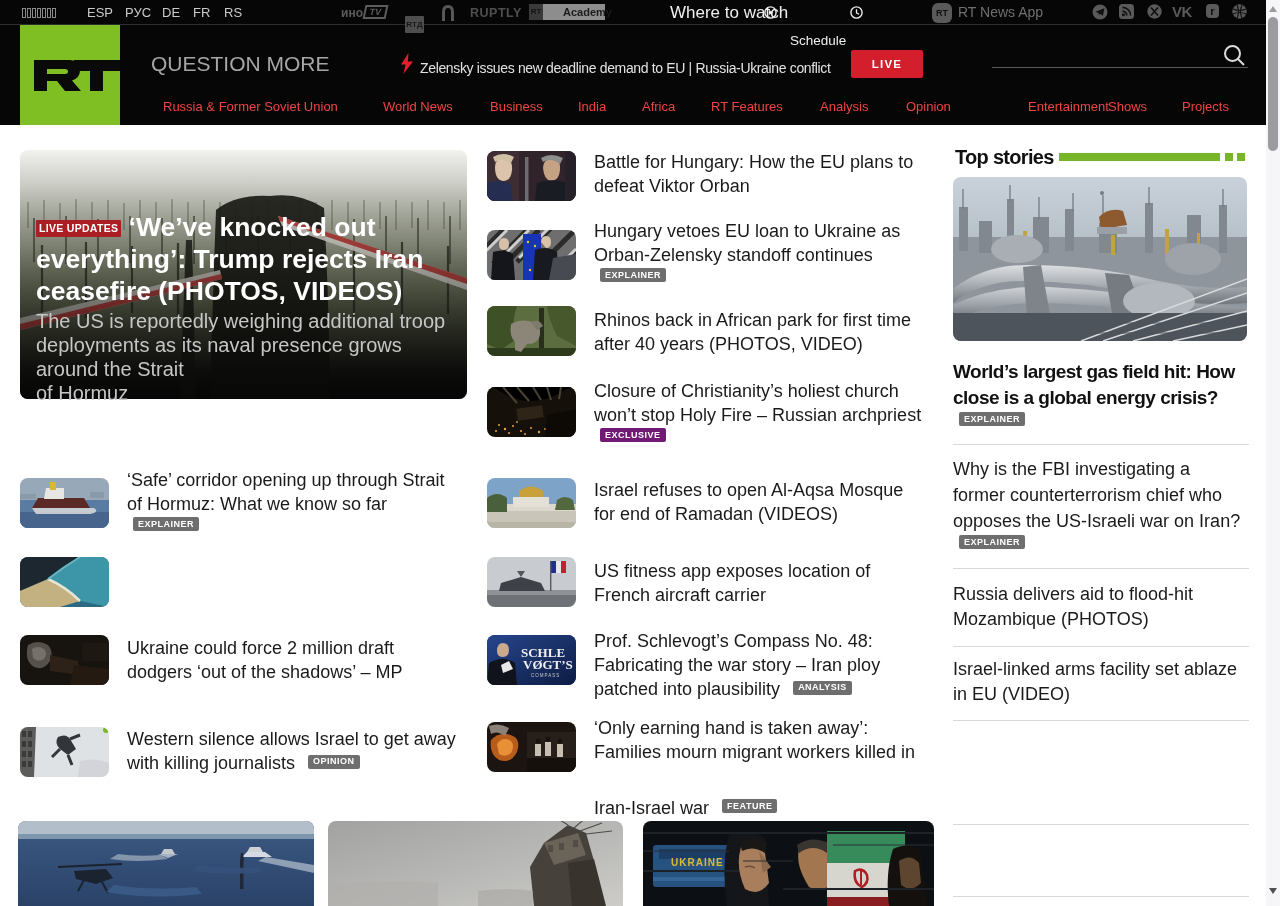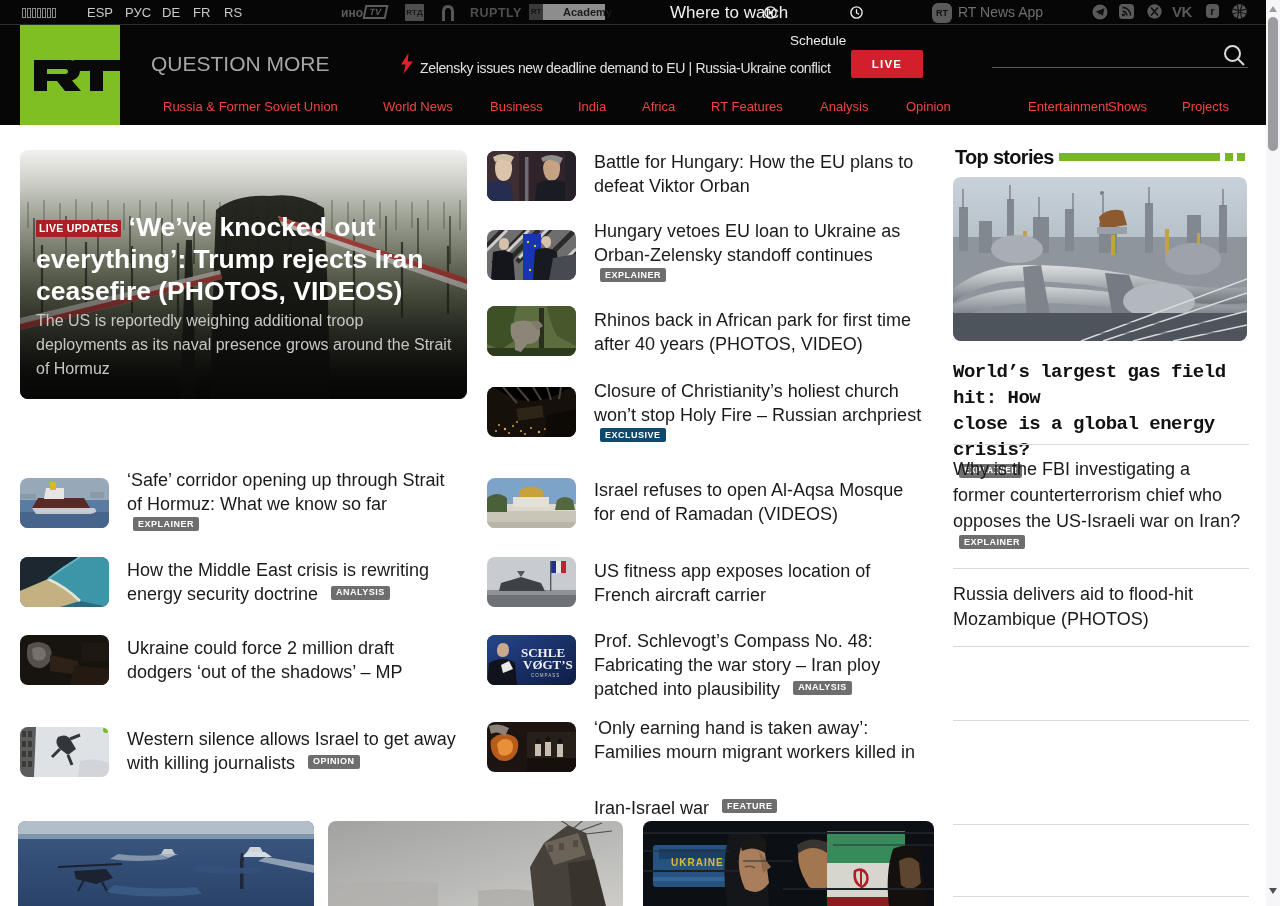--- a/index.html
+++ b/index.html
@@ -9,41 +9,41 @@
   #page { position:relative; width:1280px; height:906px; }
   
   #header { position:absolute; left:0; top:0; width:1266px; height:125px; background:#060606; }
   .tb { position:absolute; top:5px; font-size:13px; color:#c9c9c9; line-height:15px; }
   .tofu { display:inline-block; width:4px; height:10px; border:1px solid #8a8a8a; margin-right:1px; vertical-align:-1px;}
   .navitem { position:absolute; top:99px; font-weight:normal; font-size:13px; color:#ef4444; }
   
   .h18 { position:absolute; font-size:18px; line-height:24px; color:#1a1a1a; }
   .badge { display:inline-block; background:#6e6e6e; color:#fff; font-weight:bold;
     font-size:9px; line-height:9px; letter-spacing:.5px; padding:2.5px 5px; border-radius:2px; position:relative; top:-5px; }
-  .badge.grn { background:#0c4a6e; }
+  .badge.grn { background:#701a75; }
   .bstand { margin-left:6px; vertical-align:top; margin-top:1px; top:0; }
   .sep { position:absolute; width:296px; height:1px; background:#d9d9d9; left:953px; }
   .thumb { position:absolute; width:89px; height:50px; border-radius:8px; overflow:hidden; }
 </style>
 </head>
 <body>
 <div id="page">
   <div id="header"></div>
 
   <div class="tb" style="left:22px; color:#9a9a9a;"><span class="tofu"></span><span class="tofu"></span><span class="tofu"></span><span class="tofu"></span><span class="tofu"></span><span class="tofu"></span><span class="tofu"></span></div>
   <div class="tb" style="left:87px;">ESP</div>
   <div class="tb" style="left:125px;">РУС</div>
   <div class="tb" style="left:162px;">DE</div>
   <div class="tb" style="left:193px;">FR</div>
   <div class="tb" style="left:224px;">RS</div>
   <div class="abs" style="left:0; top:24px; width:1266px; height:1px; background:#2e2e2e;"></div>
 
   <div class="abs" style="left:341px; top:6px; font-weight:bold; font-size:12px; color:#5c5c5c;">ино</div>
   <div class="abs" style="left:364px; top:5px; width:23px; height:14px; border:2px solid #5c5c5c; transform:skewX(-12deg); color:#5c5c5c; font-weight:bold; font-size:9px; text-align:center; line-height:10px;">TV</div>
-  <div class="abs" style="left:405px; top:4px; width:19px; height:17px; background:#4e4e4e; border-radius:1px; color:#181818; font-weight:bold; font-size:8px; text-align:center; line-height:17px;">RTД</div>
+  <div class="abs" style="left:405px; top:16px; width:19px; height:17px; background:#4e4e4e; border-radius:1px; color:#181818; font-weight:bold; font-size:8px; text-align:center; line-height:17px;">RTД</div>
   <svg class="abs" style="left:440px; top:4px;" width="16" height="17" viewBox="0 0 16 17">
       <path d="M2 17 L2 8 Q2 1 8 1 Q14 1 14 8 L14 17 L11 17 L11 8 Q11 4 8 4 Q5 4 5 8 L5 17 Z" fill="#575757"></path>
     </svg>
   <div class="abs" style="left:470px; top:6px; font-weight:bold; font-size:12.5px; letter-spacing:0.5px; color:#4f4f4f;">RUPTLY</div>
   <div class="abs" style="left:529px; top:4px; width:14px; height:16px; background:#3a3a3a; color:#141414; font-weight:bold; font-size:8px; text-align:center; line-height:16px;">RT</div>
   <div class="abs" style="left:543px; top:4px; width:62px; height:16px; background:#8d8d8d; color:#1c1c1c; font-weight:bold; font-size:11px; text-align:center; line-height:16px;padding-left:20px;">Academy</div>
 
   <div class="tb" style="left:670px; color:#efefef; font-size:17px;">Where to watch</div>
   <div class="tb" style="left:790px; color:#efefef; font-size:13.5px;margin-top:28px;">Schedule</div>
   <svg class="abs" style="left:764px; top:6px;" width="13" height="13" viewBox="0 0 13 13">
@@ -143,21 +143,21 @@
       <g>
         <path d="M258 66 L447 128 L447 140 L262 76 Z" fill="#e9e4de" opacity="0.9"></path>
         <path d="M258 66 L447 128 L447 134 L260 71 Z" fill="#c33a35" opacity="0.9"></path>
         <path d="M0 168 L200 120 L202 129 L0 180 Z" fill="#ded8d2" opacity="0.9"></path>
         <path d="M0 174 L201 124 L202 129 L0 180 Z" fill="#c23a35" opacity="0.9"></path>
       </g>
       <rect width="447" height="249" fill="url(#hfade)"></rect>
     </svg>
   </div>
   <div class="abs" style="left:36px; top:212px; width:410px; font-weight:bold; font-size:26.5px; line-height:31.8px; color:#fff;"><span style="display:inline-block; background:#ab1f24; color:#fff; font-size:10.5px; line-height:10.5px; letter-spacing:.3px; padding:3.5px 3px; border-radius:1px; vertical-align:4px;">LIVE UPDATES</span> ‘We’ve knocked out<br>everything’: Trump rejects Iran<br>ceasefire (PHOTOS, VIDEOS)</div>
-  <div class="abs" style="left:36px; top:309px; width:420px; font-size:16px; line-height:24px; color:#c6c6c6;">The US is reportedly weighing additional troop<br>deployments as its naval presence grows around the Strait<br>of Hormuz</div>
+  <div class="abs" style="left:36px; top:309px; width:420px; font-size:20px; line-height:24px; color:#c6c6c6;">The US is reportedly weighing additional troop<br>deployments as its naval presence grows around the Strait<br>of Hormuz</div>
 
   <div class="thumb" style="left:487px; top:151px;"><svg width="89" height="50" viewBox="0 0 89 50">
     <rect width="89" height="50" fill="#30232a"></rect>
     <rect x="0" y="0" width="32" height="50" fill="#3e2e34"></rect>
     <path d="M8 16 Q8 7 17 7 Q26 8 25 19 Q24 30 16 30 Q8 29 8 16Z" fill="#dcc3ab"></path>
     <path d="M6 6 Q16 0 27 6 L24 12 Q15 6 8 11Z" fill="#cfc0a4"></path>
     <path d="M0 32 Q12 27 24 33 L26 50 L0 50Z" fill="#252e50"></path>
     <path d="M56 17 Q56 8 65 8 Q74 8 73 19 Q72 30 64 30 Q57 29 56 17Z" fill="#c6a284"></path>
     <path d="M54 7 Q64 1 76 7 L73 13 Q64 6 56 11Z" fill="#8e8e8c"></path>
     <path d="M50 32 Q66 26 82 33 L86 50 L48 50Z" fill="#191c22"></path>
@@ -303,21 +303,20 @@
   <div class="h18" style="left:127px; top:468px;">‘Safe’ corridor opening up through Strait<br>of Hormuz: What we know so far<br><span class="badge bstand">EXPLAINER</span></div>
 
   <div class="thumb" style="left:20px; top:557px;"><svg width="89" height="50" viewBox="0 0 89 50">
     <rect width="89" height="50" fill="#2b6a80"></rect>
     <path d="M0 0 L60 0 Q40 10 28 22 L0 34Z" fill="#1c2730"></path>
     <path d="M0 34 L28 22 Q48 30 60 44 L40 50 L0 50Z" fill="#c4b181"></path>
     <path d="M28 22 Q44 8 60 0 L89 0 L89 50 L60 44 Q46 30 28 22Z" fill="#3c96a8"></path>
     <path d="M28 22 Q46 30 60 44" stroke="#e8e4d4" stroke-width="2.5" fill="none"></path>
     <path d="M60 0 Q44 10 28 22" stroke="#6ab4c2" stroke-width="2" fill="none"></path>
   </svg></div>
-  <div class="h18" style="left:127px; top:558px;">How the Middle East crisis is rewriting<br>energy security doctrine <span class="badge" style="margin-left:8px;">ANALYSIS</span></div>
 
   <div class="thumb" style="left:20px; top:635px;"><svg width="89" height="50" viewBox="0 0 89 50">
     <rect width="89" height="50" fill="#17130e"></rect>
     <path d="M8 10 Q18 4 28 10 Q34 16 30 26 Q24 36 14 32 Q4 26 8 10Z" fill="#555049"></path>
     <path d="M12 14 Q18 10 24 14 Q28 19 24 24 Q18 28 13 23Z" fill="#76706a"></path>
     <path d="M30 20 L58 26 L60 40 L30 36Z" fill="#2e2218"></path>
     <path d="M54 30 L89 34 L89 50 L50 50Z" fill="#241a12"></path>
     <rect x="62" y="8" width="27" height="18" fill="#1e1812"></rect>
   </svg></div>
   <div class="h18" style="left:127px; top:636px;">Ukraine could force 2 million draft<br>dodgers ‘out of the shadows’ – MP</div>
@@ -398,26 +397,27 @@
       <rect x="144" y="50" width="30" height="7" fill="#9aa0a6"></rect>
       <rect y="136" width="294" height="28" fill="#4e545c"></rect>
       <g stroke="#d8dadc" stroke-width="1.5">
           <path d="M128 164 L294 102 M150 164 L294 116 M180 164 L294 134 M220 164 L294 148"></path>
         </g>
       <g stroke="#4c525a" stroke-width="1.2">
           <path d="M0 146 H294 M0 156 H294"></path>
         </g>
     </svg>
   </div>
-  <div class="abs" style="left:953px; top:359px; width:300px; font-weight:bold; font-size:19px; line-height:26px; letter-spacing:-0.5px; color:#111;font-family:Liberation Mono, monospace;">World’s largest gas field hit: How<br>close is a global energy crisis?<br><span class="badge bstand" style="letter-spacing:.5px;">EXPLAINER</span></div>
+  <div class="abs" style="left:953px; top:359px; width:300px; font-weight:bold; font-size:19px; line-height:26px; letter-spacing:-0.5px; color:#111;">World’s largest gas field hit: How<br>close is a global energy crisis?<br><span class="badge bstand" style="letter-spacing:.5px;">EXPLAINER</span></div>
   <div class="sep" style="top:444px;"></div>
   <div class="abs" style="left:953px; top:456px; width:300px; font-size:18px; line-height:26px; color:#1a1a1a;">Why is the FBI investigating a<br>former counterterrorism chief who<br>opposes the US-Israeli war on Iran?<br><span class="badge bstand">EXPLAINER</span></div>
   <div class="sep" style="top:568px;"></div>
   <div class="abs" style="left:953px; top:582px; width:300px; font-size:18px; line-height:25px; color:#1a1a1a;">Russia delivers aid to flood-hit<br>Mozambique (PHOTOS)</div>
   <div class="sep" style="top:646px;"></div>
+  <div class="abs" style="left:953px; top:657px; width:300px; font-size:18px; line-height:25px; color:#1a1a1a;">Israel-linked arms facility set ablaze<br>in EU (VIDEO)</div>
   <div class="sep" style="top:720px;"></div>
   <div class="sep" style="top:824px;"></div>
   <div class="sep" style="top:896px;"></div>
 
   <div class="abs" style="left:18px; top:821px; width:296px; height:85px; border-radius:8px 8px 0 0; overflow:hidden;">
     <svg width="296" height="85" viewBox="0 0 296 85">
       <defs>
           <linearGradient id="sea" x1="0" y1="0" x2="0" y2="1">
             <stop offset="0" stop-color="#3c5a84"></stop>
             <stop offset="1" stop-color="#2a4268"></stop>

